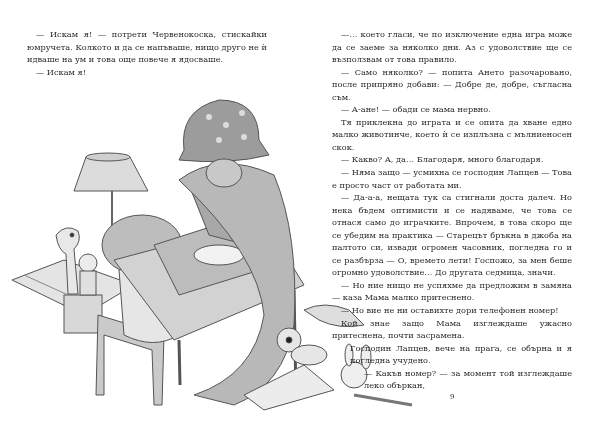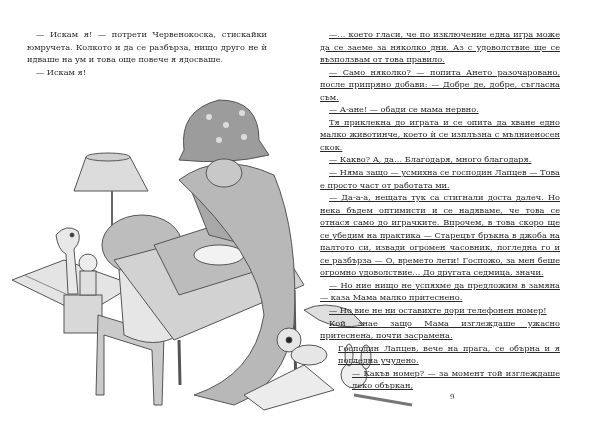--- a/index.html
+++ b/index.html
@@ -1,30 +1,30 @@
 <!DOCTYPE html>
 <html><head>
 <meta charset="utf-8">
 <style>
   html, body { margin:0; padding:0; background:#ffffff; }
   body { width:600px; height:428px; position:relative; overflow:hidden;
          font-family:"DejaVu Serif","Liberation Serif",serif; color:#2a2a2a; }
   .col { position:absolute; font-size:8.2px; line-height:12.55px; text-align:justify; }
   .col p { margin:0; text-indent:9px; }
   #left-col { left:27px; top:28px; width:240px; }
-  #right-col { left:320px; top:28px; width:240px;text-decoration:underline; }
+  #right-col { left:332px; top:28px; width:240px; }
   .wrap-line { display:block; text-indent:0; }
   #illustration { position:absolute; left:4px; top:95px; width:412px; height:318px; }
   #page-number { position:absolute; left:450px; top:393px; font-size:7px; color:#333; }
 </style>
 </head>
 <body>
 
 <div id="left-col" class="col">
-  <p>— Искам я! — потрети Червенокоска, стискайки юмручета. Колкото и да се разбърза, нищо друго не ѝ идваше на ум и това още повече я ядосваше.</p>
+  <p>— Искам я! — потрети Червенокоска, стискайки юмручета. Колкото и да се напъваше, нищо друго не ѝ идваше на ум и това още повече я ядосваше.</p>
   <p>— Искам я!</p>
 </div>
 
 <svg id="illustration" viewBox="0 0 412 318" xmlns="http://www.w3.org/2000/svg">
   <g fill="none" stroke="#555" stroke-width="1">
 
     <polygon points="8,185 60,165 130,190 80,220" fill="#e4e4e4"></polygon>
     <line x1="20" y1="180" x2="75" y2="205" stroke="#888"></line>
 
     <polygon points="82,62 126,62 144,96 70,96" fill="#dcdcdc"></polygon>

